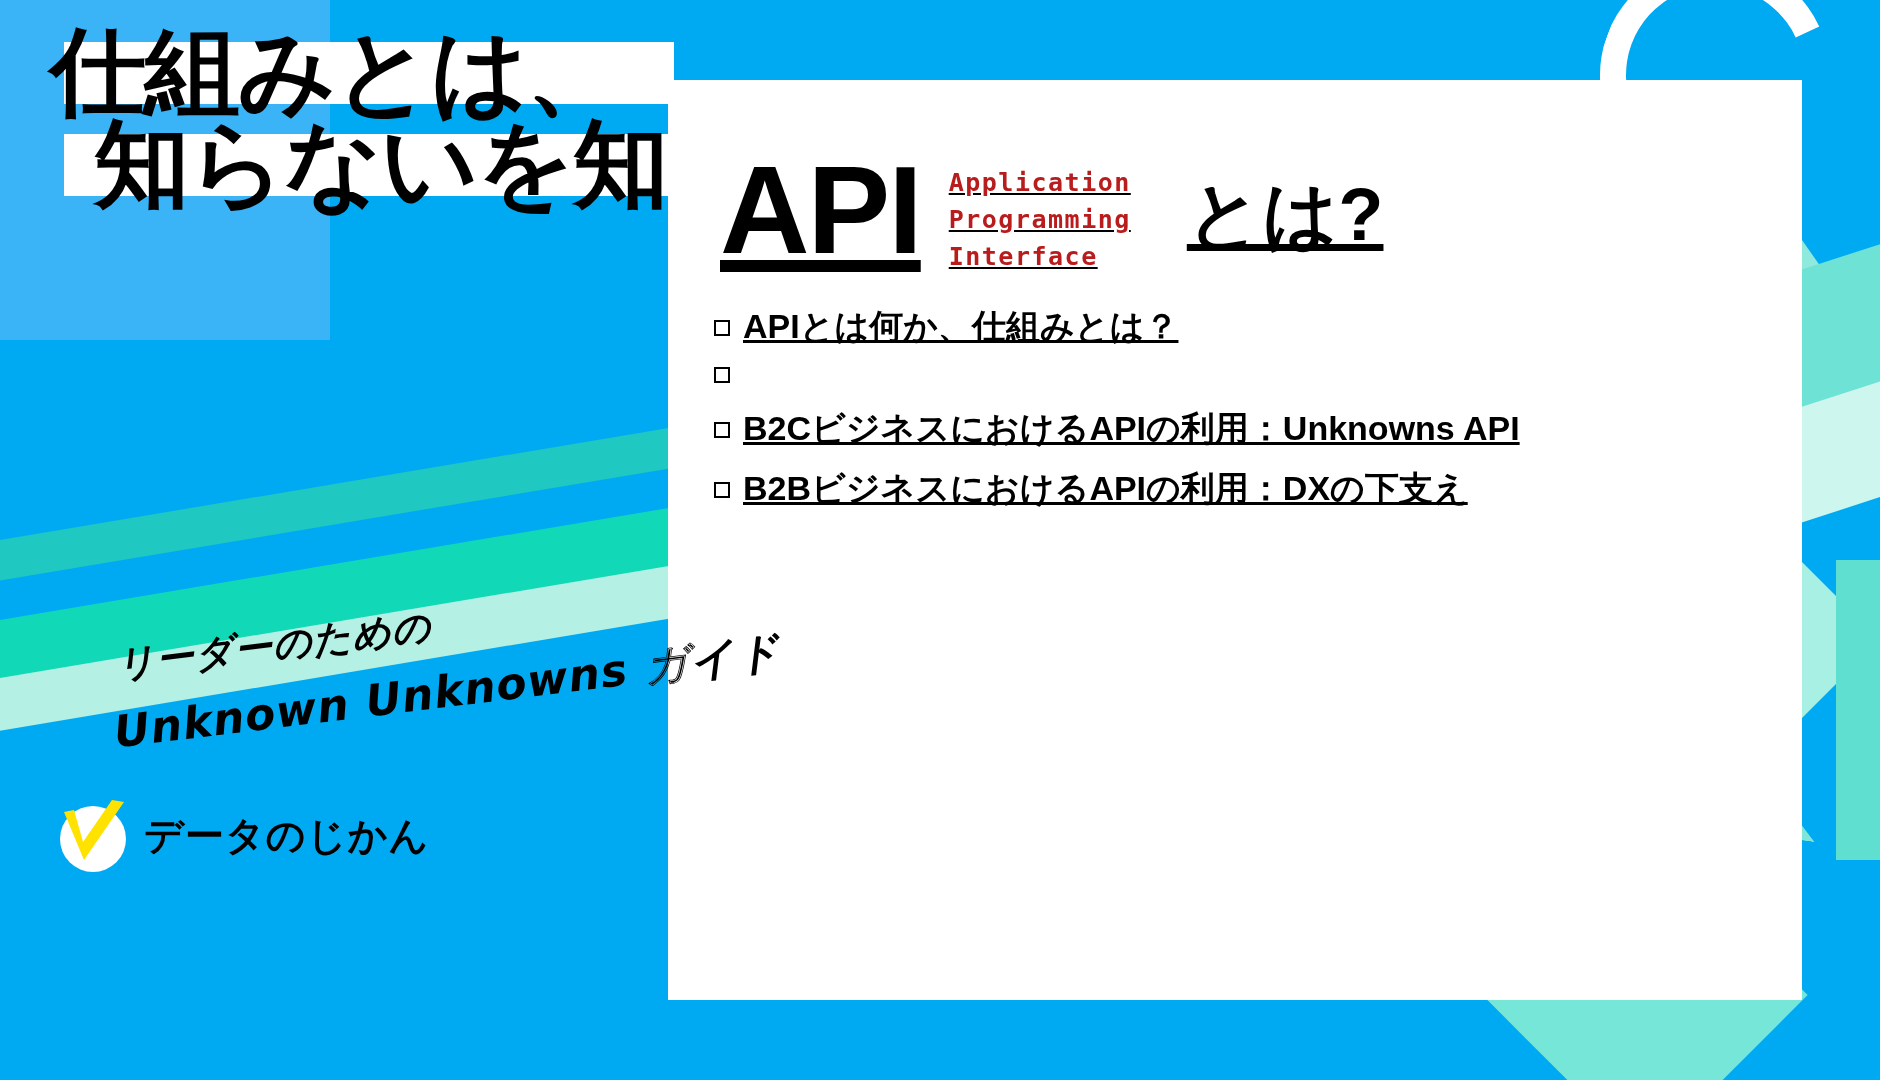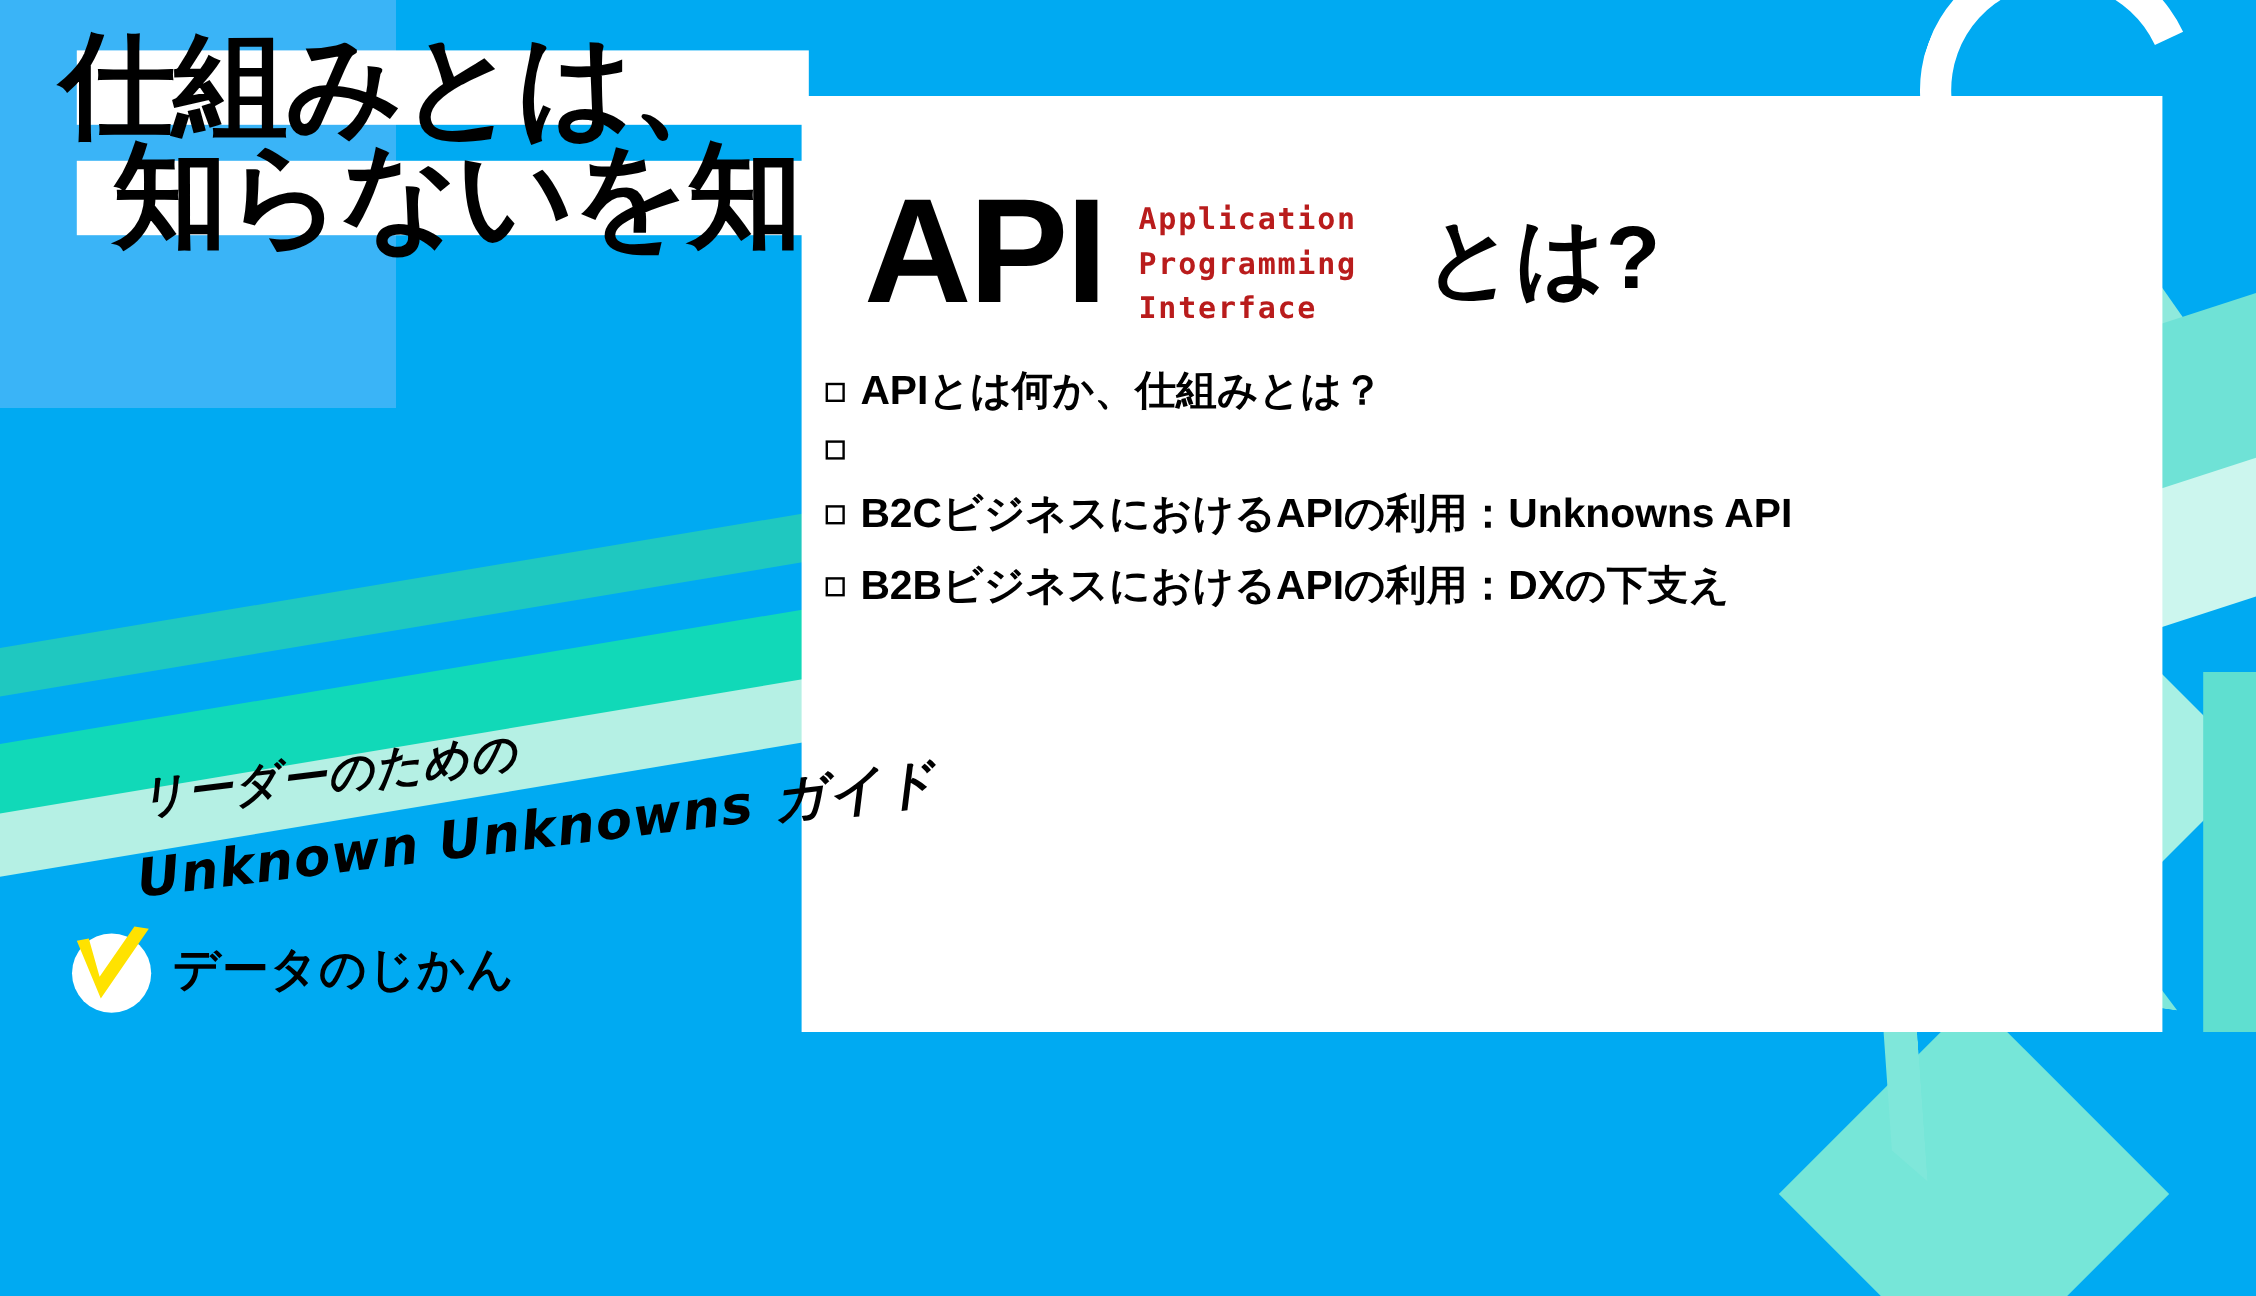--- a/index.html
+++ b/index.html
@@ -106,23 +106,24 @@
     position:absolute; left:14px; right:-4px; top:18px; height:62px;
     background:#ffffff; z-index:-1;
   }
   .hl1{ font-size:96px; letter-spacing:-2px; }
   .hl2{ font-size:96px; letter-spacing:-2px; margin-top:-4px; padding-left:44px; }
 
   
   .card{
     position:absolute;
     left:668px; top:80px;
-    width:1134px; height:780px;
+    width:1134px; height:920px;
     background:#ffffff;
     z-index:6;
+    text-decoration:underline;
   }
 
   .title-row{
     display:flex; align-items:flex-start;
     padding:76px 0 0 52px;
   }
   .title-api{
     font-family:"Liberation Sans", sans-serif;
     font-weight:700;
     font-size:124px;
@@ -146,21 +147,21 @@
     margin-top:22px;
     font-family:"Liberation Sans", sans-serif;
     font-weight:700;
     font-size:74px;
     line-height:1;
     color:#000;
   }
 
   .bullets{
     margin-top:34px;
-    padding-left:20px;
+    padding-left:46px;
     list-style:none;
   }
   .bullet{
     display:flex;
     align-items:baseline;
     font-family:"Liberation Sans", sans-serif;
     font-weight:700;
     font-size:34px;
     line-height:1;
     color:#000;
@@ -187,21 +188,21 @@
     font-family:"DejaVu Sans", sans-serif;
     font-weight:700;
     font-style:italic;
   }
   .hand-l1{ font-size:38px; padding-left:10px; letter-spacing:1px; }
   .hand-l2{ font-size:44px; margin-top:12px; letter-spacing:1px; }
 
   
   .logo{
     position:absolute;
-    left:54px; top:770px;
+    left:54px; top:798px;
     display:flex; align-items:center;
     z-index:7;
   }
   .logo-mark{
     position:relative;
     width:76px; height:76px;
   }
   .logo-circle{
     position:absolute; left:6px; top:8px;
     width:66px; height:66px;

